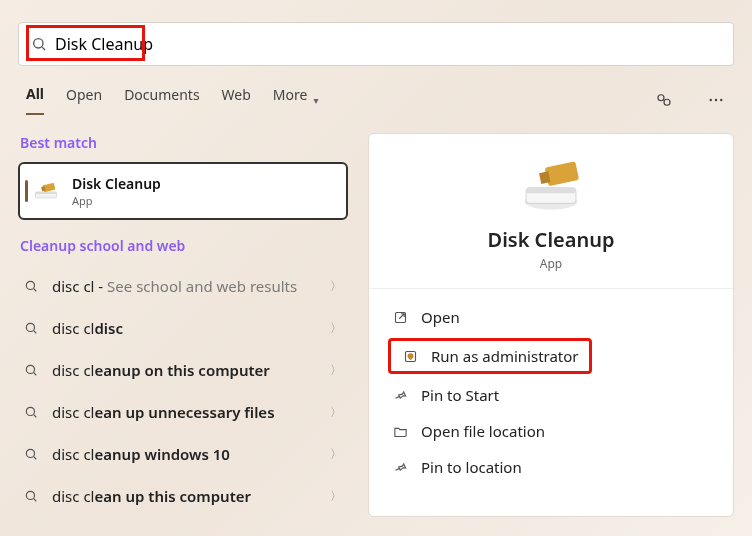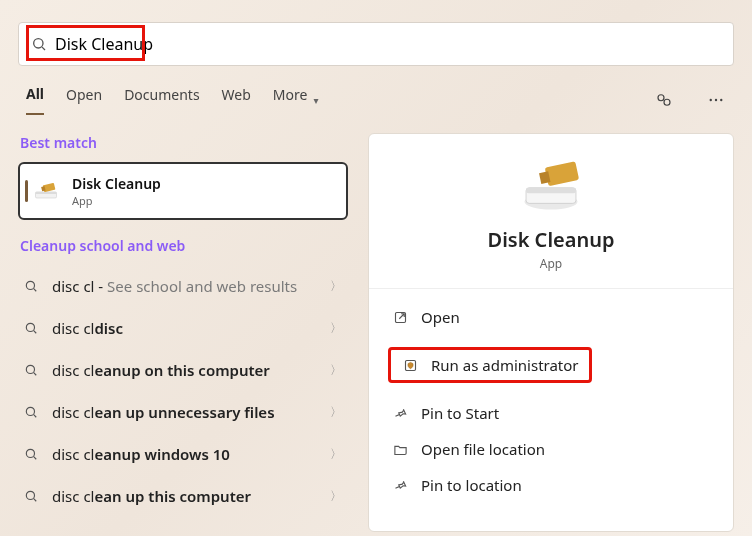--- a/index.html
+++ b/index.html
@@ -42,21 +42,21 @@
   .right-center { text-align:center; }
   .big-icon-wrap { display:flex; justify-content:center; margin-bottom:10px; }
   .right-title { font-size:20px; font-weight:600; color:#242424; margin-top:6px; }
   .right-sub { font-size:12px; color:#666; margin-top:2px; margin-bottom:16px; }
   .right-divider { border:none; border-top:1px solid #eee; margin: 6px 0 10px 0; }
 
   .action-list { padding: 0 12px; }
   .action-row { display:flex; align-items:center; gap:12px; padding:8px 10px; font-size:15px; color:#222; cursor:pointer; border-radius:4px; }
   .action-row .ai { width:18px; height:18px; display:flex; align-items:center; justify-content:center; color:#555; }
   .red-outline-action { border:3px solid #e6140a; border-radius:4px; margin:0 -3px; padding:5px 10px; display:inline-flex; }
-  .red-outline-wrap { padding:0 10px; margin:12px 0; }
+  .red-outline-wrap { padding:0 10px; margin:3px 0; }
 
   svg { display:block; }
 </style>
 </head>
 <body>
 
 <div class="search-bar-wrap">
   <div class="search-bar">
     <span class="search-icon-box">
       <svg width="16" height="16" viewBox="0 0 24 24" fill="none" stroke="currentColor" stroke-width="2">

